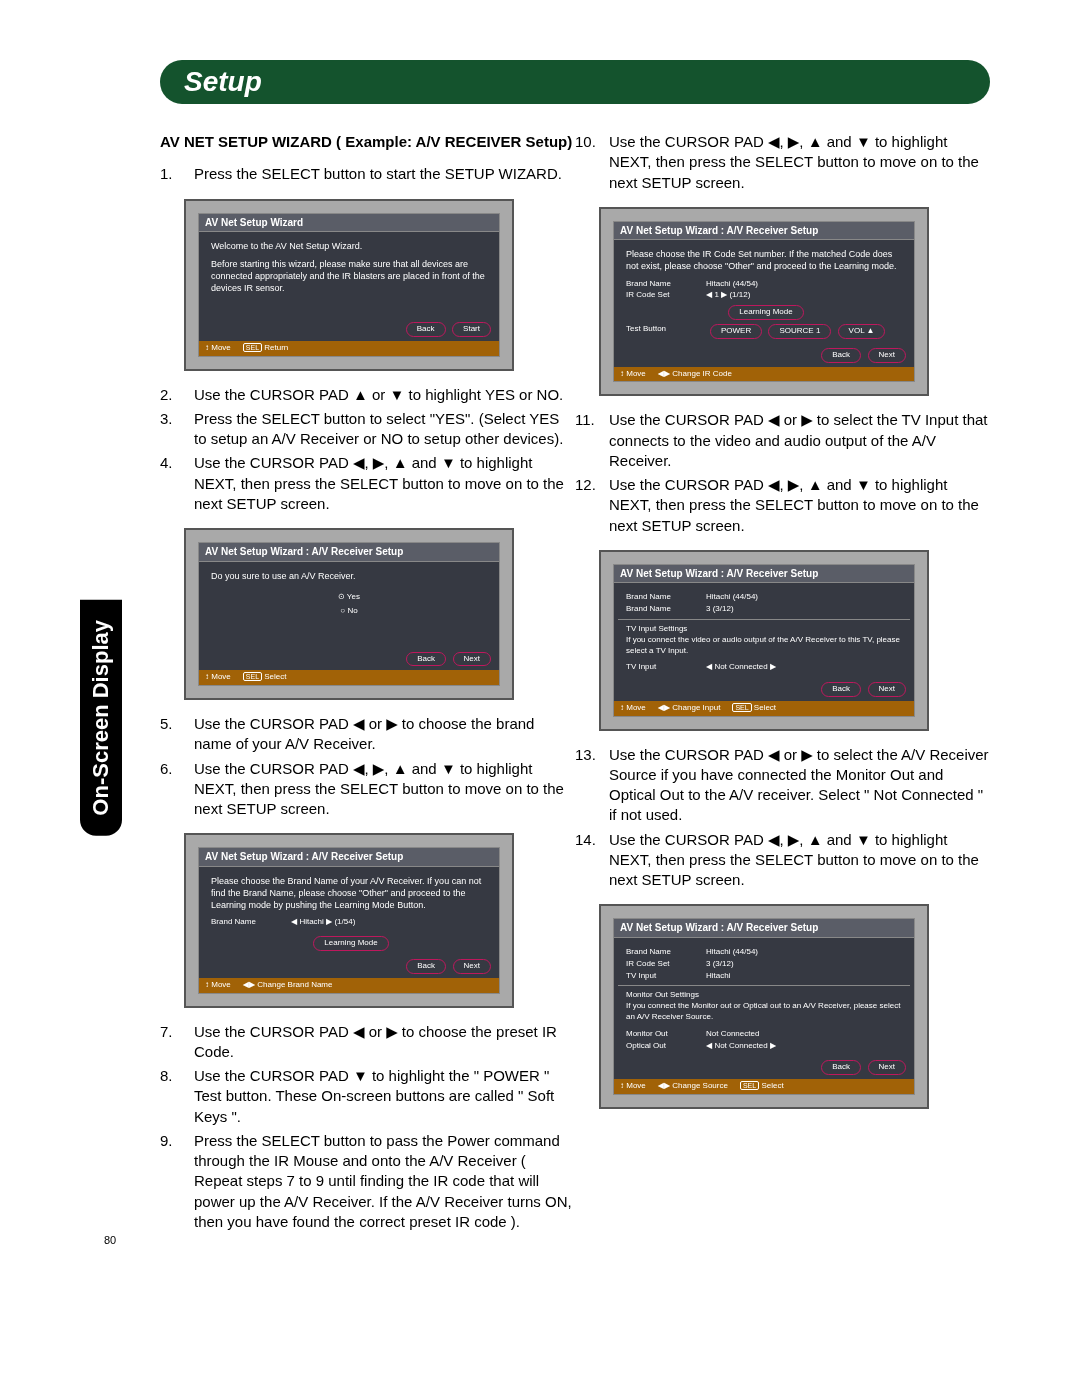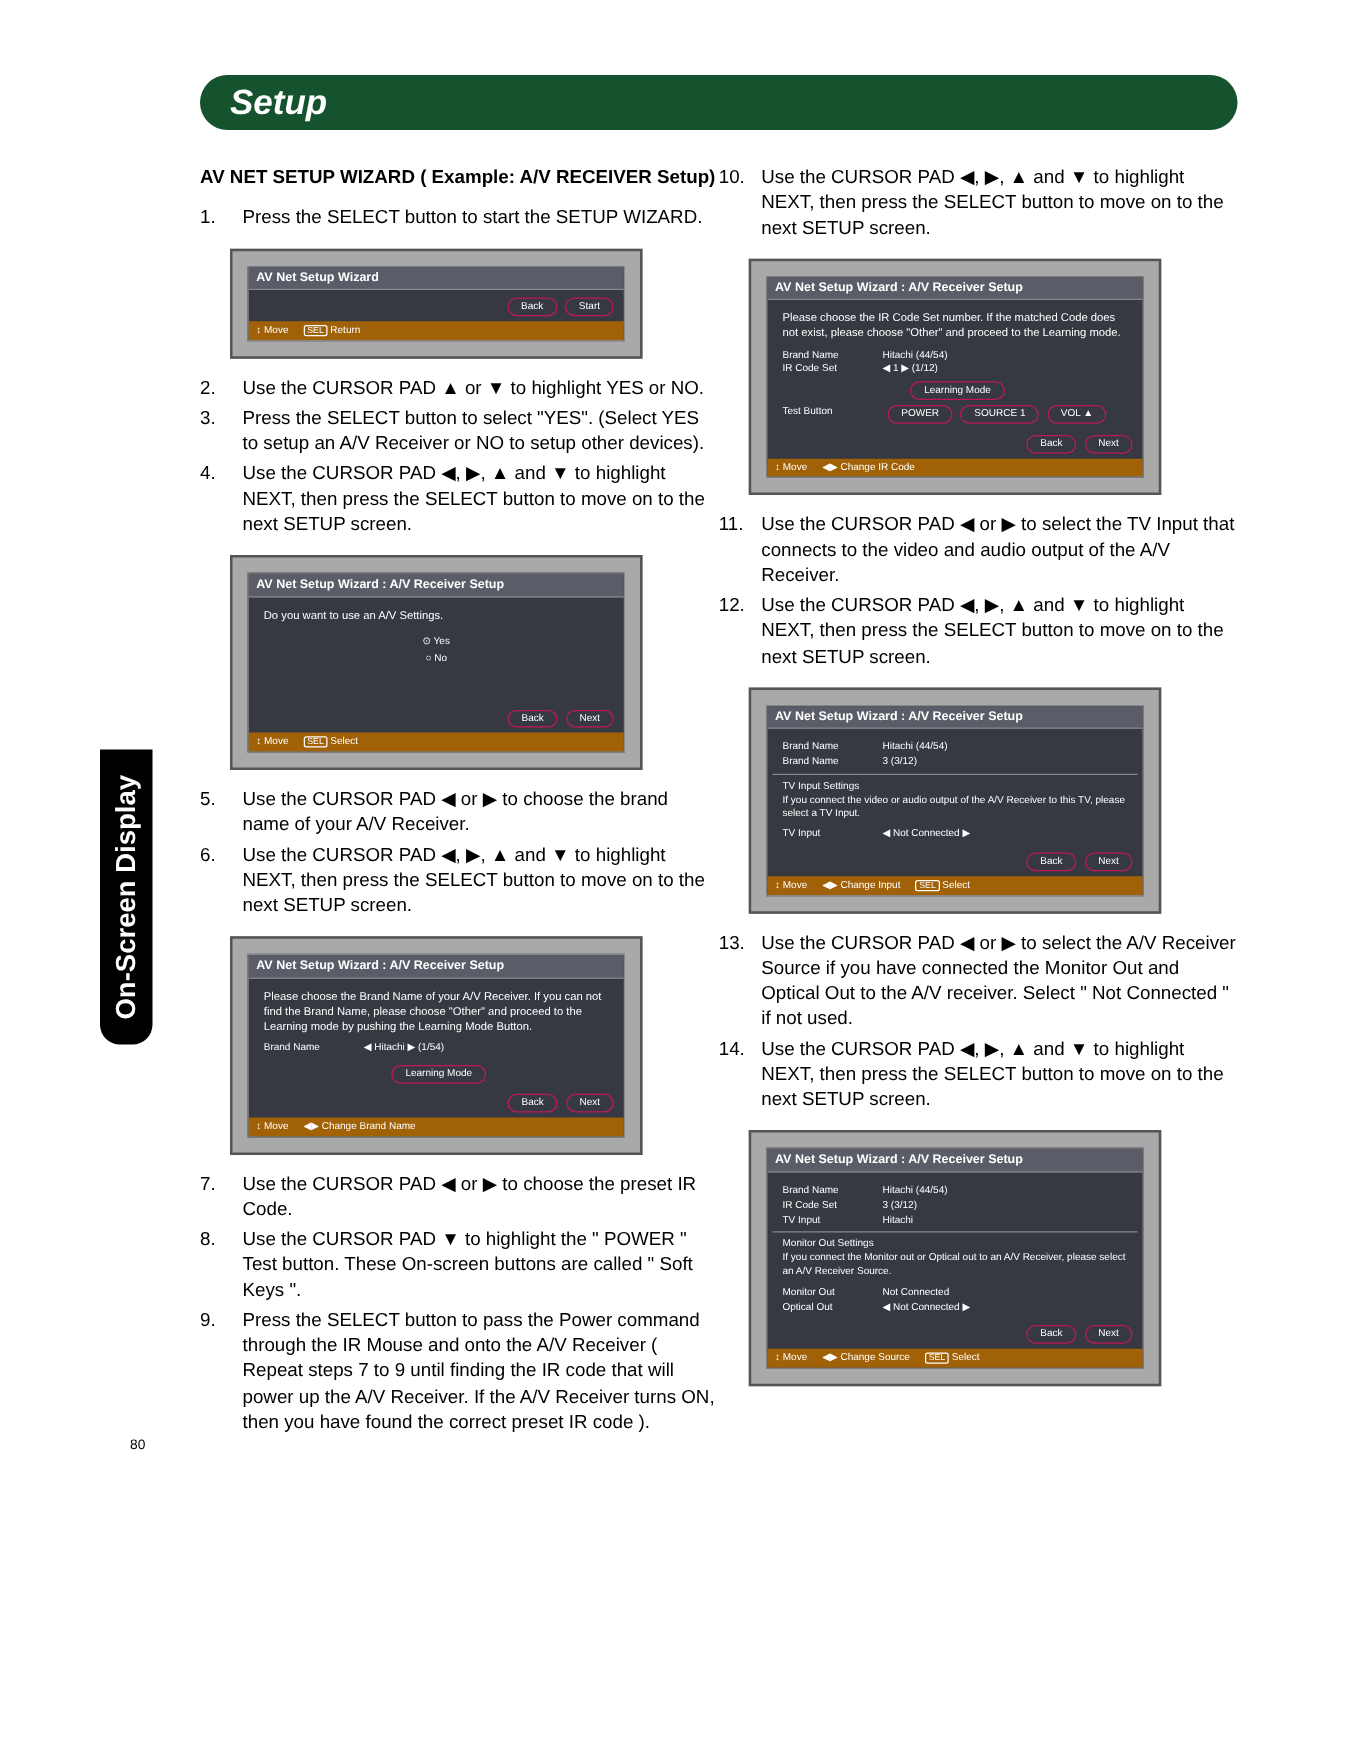--- a/index.html
+++ b/index.html
@@ -42,20 +42,24 @@
       <ol class="steps">
         <li>
             <span class="num">1.</span>
             <span class="txt">Press the SELECT button to start the SETUP WIZARD.</span>
           </li>
       </ol>
 
       <div class="screen">
         <div class="screen-inner">
           <div class="screen-title">AV Net Setup Wizard</div>
+          <div class="screen-body">
+            <div style="margin-bottom:6px">Welcome to the AV Net Setup Wizard.</div>
+            <div>Before starting this wizard, please make sure that all devices are connected appropriately and the IR blasters are placed in front of the devices IR sensor.</div>
+          </div>
           <div class="screen-btns">
             <span class="soft">Back</span>
             <span class="soft">Start</span>
           </div>
           <div class="screen-foot">
             <span>↕ <span>Move</span></span>
             <span><span style="border:1px solid #fff;padding:0 2px;border-radius:2px;font-size:7px">SEL</span> <span>Return</span></span>
           </div>
         </div>
       </div>
@@ -72,21 +76,21 @@
         <li>
             <span class="num">4.</span>
             <span class="txt">Use the CURSOR PAD ◀, ▶, ▲ and ▼ to highlight NEXT, then press the SELECT button to move on to the next SETUP screen.</span>
           </li>
       </ol>
 
       <div class="screen">
         <div class="screen-inner">
           <div class="screen-title">AV Net Setup Wizard : A/V Receiver Setup</div>
           <div class="screen-body">
-            <div style="margin-bottom:10px">Do you want to use an A/V Settings.</div>
+            <div style="margin-bottom:10px">Do you sure to use an A/V Receiver.</div>
             <span class="radio">⊙ <span>Yes</span></span>
             <span class="radio">○ <span>No</span></span>
           </div>
           <div class="screen-btns">
             <span class="soft">Back</span>
             <span class="soft">Next</span>
           </div>
           <div class="screen-foot">
             <span>↕ <span>Move</span></span>
             <span><span style="border:1px solid #fff;padding:0 2px;border-radius:2px;font-size:7px">SEL</span> <span>Select</span></span>

